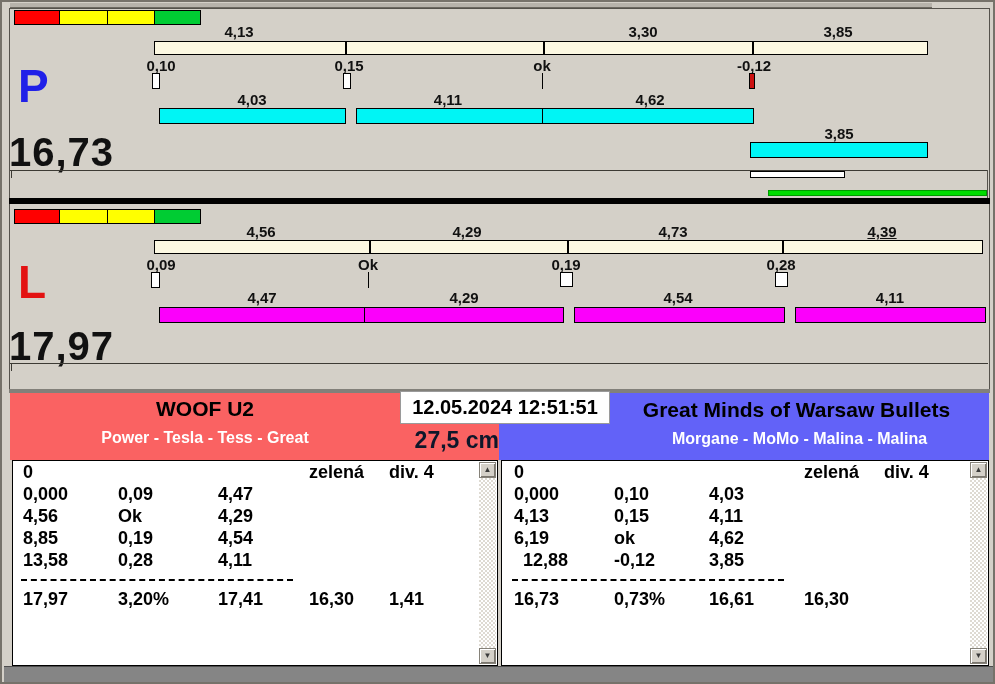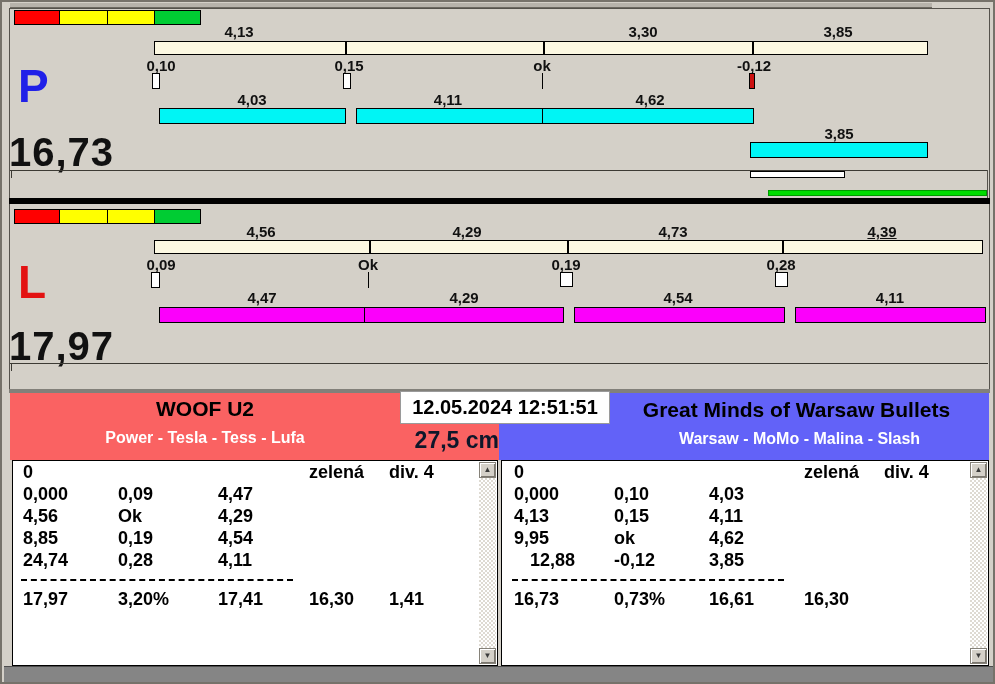--- a/index.html
+++ b/index.html
@@ -143,23 +143,23 @@
     <div class="baseline" style="left:8px;top:361px;width:978px;"></div>
     <div class="abs" style="left:9px;top:361px;width:1px;height:8px;background:#3c3a34;"></div>
   </div>
 
   <div class="abs" style="left:7px;top:387px;width:981px;height:4px;background:#82807a;"></div>
 
   <div class="hdr" style="left:8px;top:391px;width:489px;background:#fa6262;"></div>
   <div class="hdr" style="left:497px;top:391px;width:490px;background:#6262f8;"></div>
 
   <div class="hdr-title" style="left:8px;top:395px;width:390px;">WOOF U2</div>
-  <div class="hdr-sub" style="left:8px;top:427px;width:390px;">Power - Tesla - Tess - Lufa</div>
+  <div class="hdr-sub" style="left:8px;top:427px;width:390px;">Power - Tesla - Tess - Great</div>
   <div class="hdr-title" style="left:608px;top:396px;width:361px;padding-left:12px;">Great Minds of Warsaw Bullets</div>
-  <div class="hdr-sub" style="left:608px;top:428px;width:379px;">Warsaw - MoMo - Malina - Slash</div>
+  <div class="hdr-sub" style="left:608px;top:428px;width:379px;">Morgane - MoMo - Malina - Malina</div>
 
   <div class="clockbox" style="left:398px;top:389px;width:210px;height:33px;">12.05.2024 12:51:51</div>
   <div class="cm" style="left:398px;top:424px;width:99px;">27,5 cm</div>
 
   <div class="tbl" style="left:10px;top:458px;width:486px;height:206px;">
     <div class="cell" style="left:10px;top:1px;">0</div>
     <div class="cell" style="left:296px;top:1px;">zelená</div>
     <div class="cell" style="left:376px;top:1px;">div. 4</div>
 
     <div class="cell" style="left:10px;top:23px;">0,000</div>
@@ -167,21 +167,21 @@
     <div class="cell" style="left:205px;top:23px;">4,47</div>
 
     <div class="cell" style="left:10px;top:45px;">4,56</div>
     <div class="cell" style="left:105px;top:45px;">Ok</div>
     <div class="cell" style="left:205px;top:45px;">4,29</div>
 
     <div class="cell" style="left:10px;top:67px;">8,85</div>
     <div class="cell" style="left:105px;top:67px;">0,19</div>
     <div class="cell" style="left:205px;top:67px;">4,54</div>
 
-    <div class="cell" style="left:10px;top:89px;">24,74</div>
+    <div class="cell" style="left:10px;top:89px;">13,58</div>
     <div class="cell" style="left:105px;top:89px;">0,28</div>
     <div class="cell" style="left:205px;top:89px;">4,11</div>
 
     <div class="dashes" style="left:8px;top:118px;"></div>
 
     <div class="cell" style="left:10px;top:128px;">17,97</div>
     <div class="cell" style="left:105px;top:128px;">3,20%</div>
     <div class="cell" style="left:205px;top:128px;">17,41</div>
     <div class="cell" style="left:296px;top:128px;">16,30</div>
     <div class="cell" style="left:376px;top:128px;">1,41</div>
@@ -198,25 +198,25 @@
     <div class="cell" style="left:382px;top:1px;">div. 4</div>
 
     <div class="cell" style="left:12px;top:23px;">0,000</div>
     <div class="cell" style="left:112px;top:23px;">0,10</div>
     <div class="cell" style="left:207px;top:23px;">4,03</div>
 
     <div class="cell" style="left:12px;top:45px;">4,13</div>
     <div class="cell" style="left:112px;top:45px;">0,15</div>
     <div class="cell" style="left:207px;top:45px;">4,11</div>
 
-    <div class="cell" style="left:12px;top:67px;">9,95</div>
+    <div class="cell" style="left:12px;top:67px;">6,19</div>
     <div class="cell" style="left:112px;top:67px;">ok</div>
     <div class="cell" style="left:207px;top:67px;">4,62</div>
 
-    <div class="cell" style="left:28px;top:89px;">12,88</div>
+    <div class="cell" style="left:21px;top:89px;">12,88</div>
     <div class="cell" style="left:112px;top:89px;">-0,12</div>
     <div class="cell" style="left:207px;top:89px;">3,85</div>
 
     <div class="dashes" style="left:10px;top:118px;"></div>
 
     <div class="cell" style="left:12px;top:128px;">16,73</div>
     <div class="cell" style="left:112px;top:128px;">0,73%</div>
     <div class="cell" style="left:207px;top:128px;">16,61</div>
     <div class="cell" style="left:302px;top:128px;">16,30</div>
 

